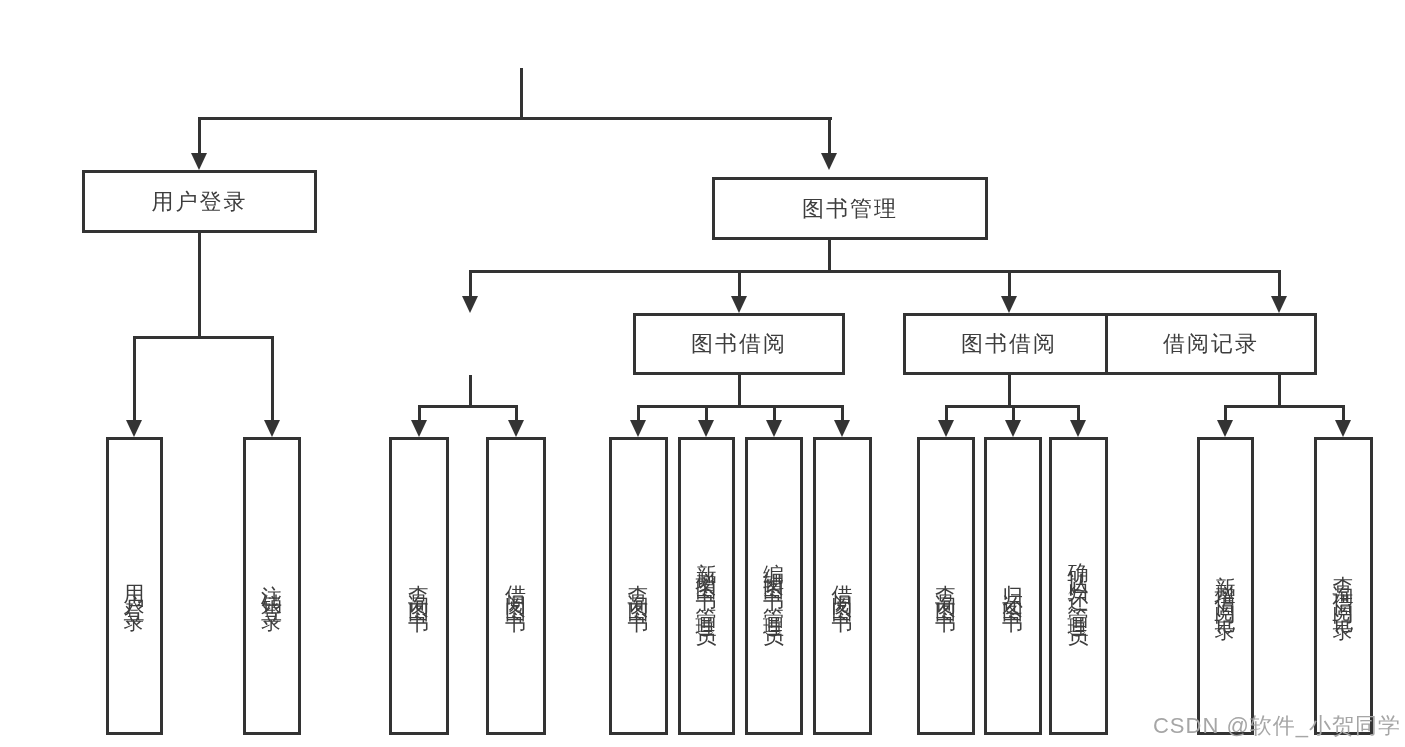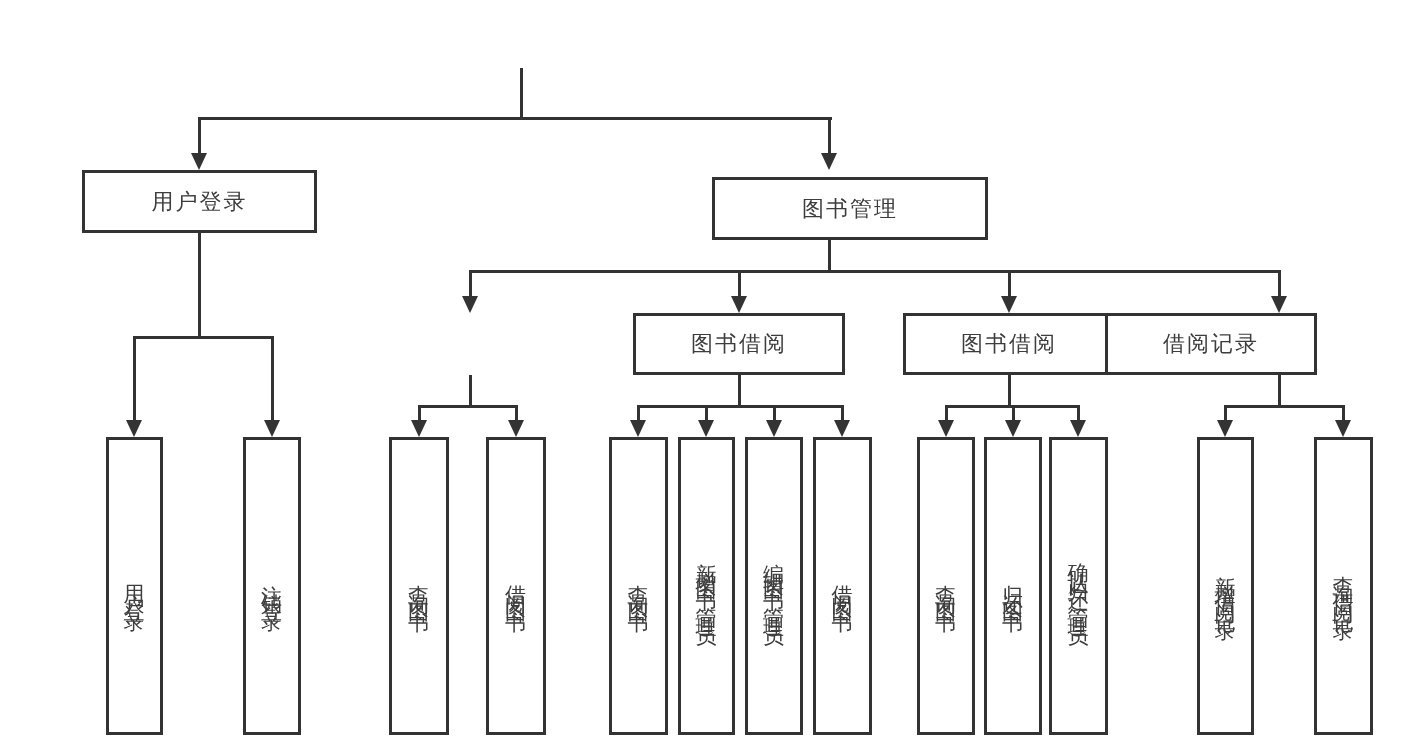--- a/index.html
+++ b/index.html
@@ -146,14 +146,15 @@
     <span>确认归还（管理员）</span>
   </div>
 
   <div class="box v" style="left:1197px;top:437px;width:57px;height:298px">
     <span>新增借阅记录</span>
   </div>
   <div class="box v" style="left:1314px;top:437px;width:59px;height:298px">
     <span>查询借阅记录</span>
   </div>
 
+  <div class="wm">CSDN @软件_小贺同学</div>
 
 </div>
 
 </body></html>

